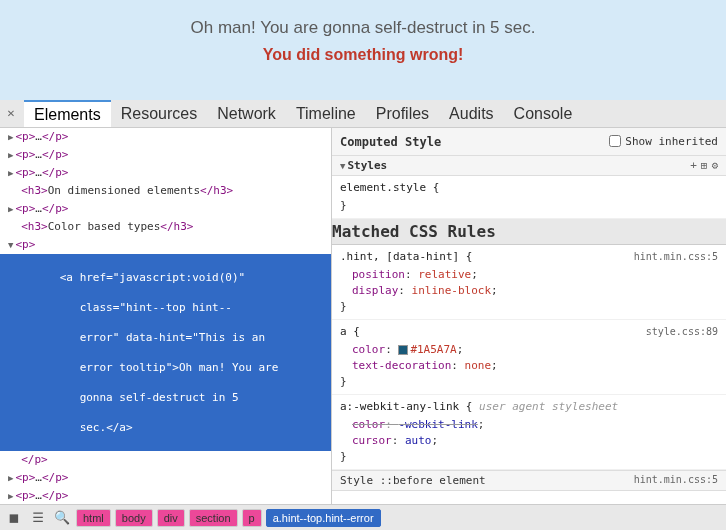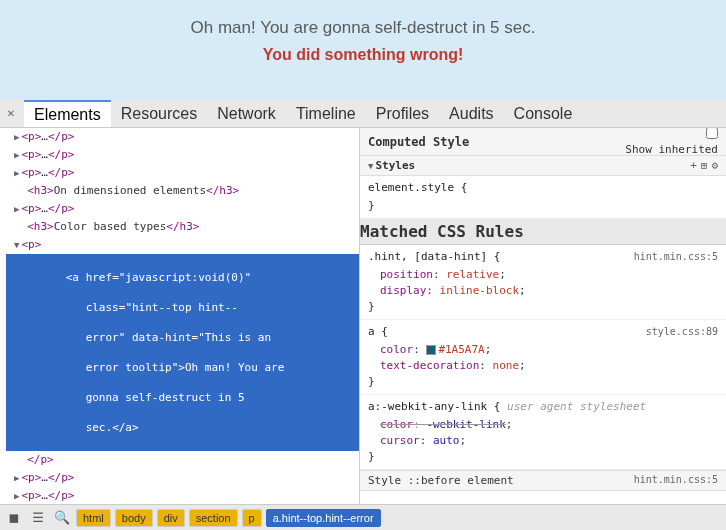--- a/index.html
+++ b/index.html
@@ -58,28 +58,27 @@
     }
 
     
     .devtools-body {
       display: flex;
       height: calc(530px - 100px - 28px - 26px);
     }
 
     
     .dom-panel {
-      width: 360px;
+      width: 332px;
       border-right: 1px solid #ccc;
       overflow: hidden;
       font-family: monospace;
       font-size: 11px;
       background: #fff;
       color: #333;
-      padding-left: 6px;
     }
     .dom-line {
       padding: 1px 4px 1px 8px;
       white-space: nowrap;
       line-height: 16px;
       cursor: default;
     }
     .dom-line.selected {
       background: #316ac5;
       color: #fff;
@@ -112,22 +111,22 @@
       background: #f5f5f5;
       height: 28px;
     }
     .computed-style-label {
       font-size: 12px;
       font-weight: bold;
       color: #333;
       flex: 1;
     }
     .show-inherited {
-      display: flex; align-items: flex-end; gap: 4px;
-      font-size: 11px; color: #333; flex-direction: column;
+      display: flex; align-items: flex-start; gap: 4px;
+      font-size: 11px; color: #333;
     }
     .show-inherited input { width: 12px; height: 12px; }
 
     .styles-section-header {
       display: flex;
       align-items: center;
       padding: 3px 8px;
       background: #f5f5f5;
       border-bottom: 1px solid #ddd;
       font-size: 11px;
@@ -184,21 +183,21 @@
       overflow: hidden;
     }
     .bottom-icon {
       width: 20px; height: 20px;
       display: flex; align-items: center; justify-content: center;
       font-size: 13px; color: #555; cursor: pointer;
     }
     .breadcrumb-item {
       padding: 2px 6px;
       font-size: 11px;
-      background: #eab308;
+      background: #ec4899;
       border: 1px solid #ccc;
       border-radius: 2px;
       cursor: pointer;
       color: #333;
     }
     .breadcrumb-item.active {
       background: #316ac5;
       color: #fff;
       border-color: #316ac5;
     }

